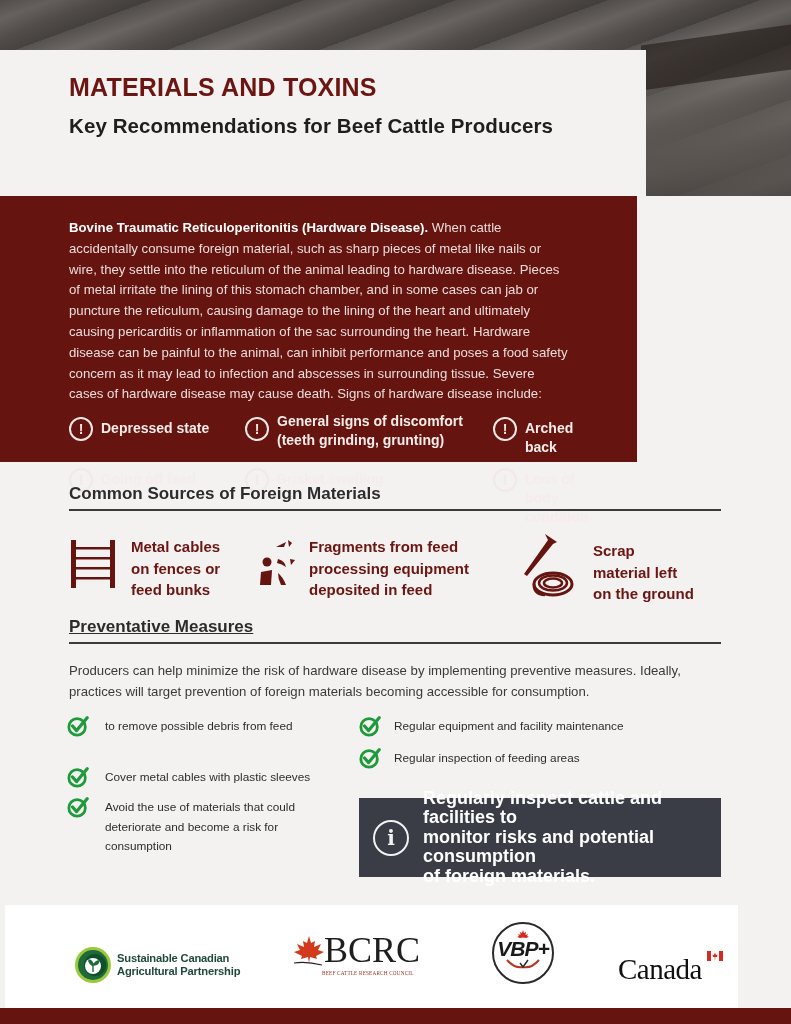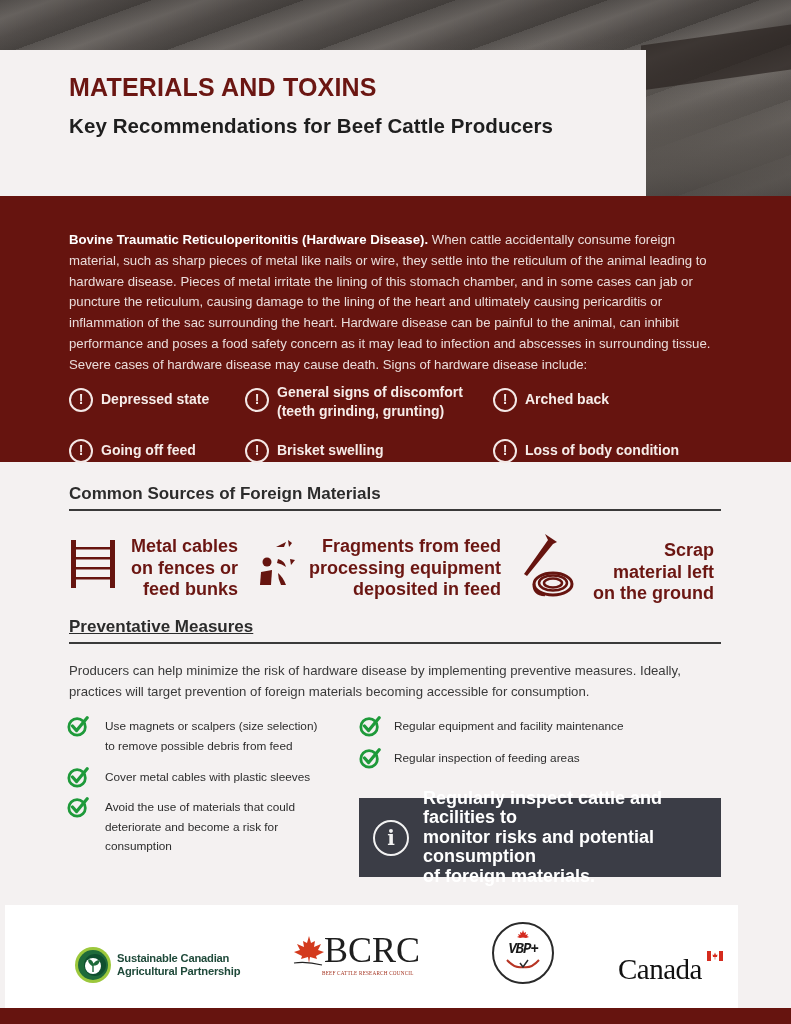--- a/index.html
+++ b/index.html
@@ -33,23 +33,23 @@
     }
     .title-main {
       color: #6b1612; font-weight: 700; font-size: 25px; line-height: 34px;
       letter-spacing: 0.2px;
     }
     .title-sub {
       color: #1e1e1e; font-size: 20.5px; font-weight: 700; margin-top: 10px;
       letter-spacing: 0.1px;
     }
     .red-band {
-      position: absolute; left: 0; top: 196px; width: 791px; height: 266px;
+      position: absolute; left: 0; top: 196px; width: 637px; height: 266px;
       background: #66140f; color: #f2e6e4;
-      padding: 34px 69px 0 69px;
+      padding: 22px 69px 0 69px;
     }
     .intro {
       font-size: 13.2px; line-height: 20.8px; color: #eadcda;
     }
     .intro b { color: #ffffff; font-weight: 700; }
     .signs {
       position: relative; margin-top: 14px; height: 100px;
     }
     .sign {
       position: absolute; display: flex; align-items: flex-start;
@@ -63,21 +63,21 @@
     }
     .section-h {
       position: absolute; left: 69px; width: 652px;
       font-size: 17px; font-weight: 700; color: #2c2c2c;
       border-bottom: 2.5px solid #3a3a3a; padding-bottom: 5px;
     }
     .source {
       position: absolute; display: flex; align-items: flex-start;
     }
     .source .txt {
-      color: #6b1612; font-weight: 700; font-size: 18px; line-height: 21.5px; text-align: right;
+      color: #6b1612; font-weight: 700; font-size: 15px; line-height: 21.5px;
     }
     .prev-p {
       position: absolute; left: 69px; top: 660px; width: 660px;
       font-size: 13.2px; line-height: 21px; color: #3a3a3a;
     }
     .check {
       position: absolute; display: flex; align-items: flex-start;
       font-size: 11.8px; line-height: 19.5px; color: #2d2d2d;
     }
     .check .ci {
@@ -209,21 +209,20 @@
   <div>Producers can help minimize the risk of hardware disease by implementing preventive measures. Ideally,</div>
   <div>practices will target prevention of foreign materials becoming accessible for consumption.</div>
 </div>
 
 <div class="check" style="left:67px;top:717px;">
   <svg class="ci" viewBox="0 0 24 24">
     <circle cx="11" cy="13" r="9" fill="none" stroke="#1e9a3a" stroke-width="3"></circle>
     <path d="M6 12 L10.5 17 L22 3" fill="none" stroke="#1e9a3a" stroke-width="3.5" stroke-linecap="round" stroke-linejoin="round"></path>
   </svg>
   <div>
-    <div>Use magnets or scalpers (size selection)</div>
     <div>to remove possible debris from feed</div>
   </div>
 </div>
 
 <div class="check" style="left:67px;top:768px;">
   <svg class="ci" viewBox="0 0 24 24">
     <circle cx="11" cy="13" r="9" fill="none" stroke="#1e9a3a" stroke-width="3"></circle>
     <path d="M6 12 L10.5 17 L22 3" fill="none" stroke="#1e9a3a" stroke-width="3.5" stroke-linecap="round" stroke-linejoin="round"></path>
   </svg>
   <div>
@@ -295,21 +294,21 @@
       </svg>
       <span style="font-family:'Liberation Serif',serif;font-size:36px;color:#1e1e1e;line-height:34px;margin-left:-2px">BCRC</span>
     </div>
     <div style="font-family:'Liberation Serif',serif;font-size:5.2px;color:#a3321f;margin-left:30px;margin-top:3px;letter-spacing:0.2px">BEEF CATTLE RESEARCH COUNCIL</div>
   </div>
 
   <div class="logo" style="left:487px;top:17px;width:62px;height:62px;border:2.5px solid #2a2a2a;border-radius:50%;justify-content:center;flex-direction:column;background:#fff">
     <svg width="12" height="10" viewBox="0 0 12 10" style="margin-top:-6px">
       <path d="M6 0 L7 3 L9 2 L8.5 5 L11 4 L10 6 L12 7 L9 8 L6 7.5 L3 8 L0 7 L2 6 L1 4 L3.5 5 L3 2 L5 3 Z" fill="#d42a1e"></path>
     </svg>
-    <span style="font-family:Liberation Mono, monospace;font-weight:700;font-style:italic;font-size:14px;color:#1a1a1a;line-height:18px;letter-spacing:-1px">VBP+</span>
+    <span style="font-family:Liberation Sans, sans-serif;font-weight:700;font-style:italic;font-size:21px;color:#1a1a1a;line-height:18px;letter-spacing:-1px">VBP+</span>
     <svg width="40" height="12" viewBox="0 0 40 12">
       <path d="M4 2 Q12 11 20 9 Q28 11 36 2" stroke="#b73524" stroke-width="2" fill="none"></path>
       <path d="M17 5 L20 9 L25 2" stroke="#2a2a2a" stroke-width="1.5" fill="none"></path>
     </svg>
   </div>
 
   <div class="logo" style="left:613px;top:48px">
     <span style="font-family:'Liberation Serif',serif;font-size:29px;color:#111;letter-spacing:-0.5px">Canada</span>
     <svg width="16" height="10" viewBox="0 0 16 10" style="position:absolute;left:89px;top:-2px">
       <rect x="0" y="0" width="4" height="10" fill="#d52b1e"></rect>

